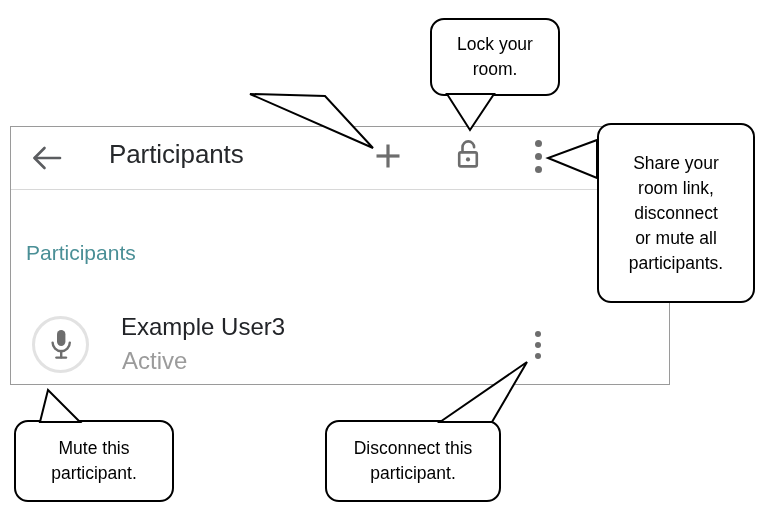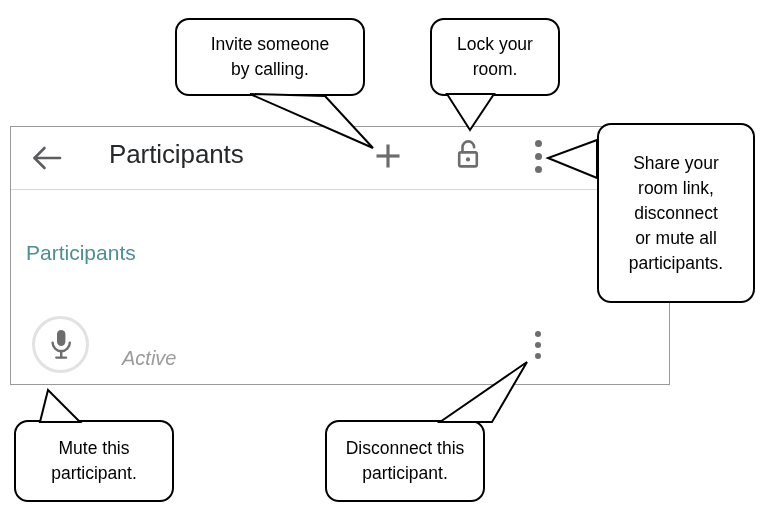--- a/index.html
+++ b/index.html
@@ -120,24 +120,23 @@
     left: 110px;
     top: 0px;
     font-size: 24px;
     color: #222428;
     white-space: nowrap;
   }
   .row-status {
     position: absolute;
     left: 111px;
     top: 34px;
-    font-size: 20px;
+    font-size: 24px;
     color: #9b9b9b;
     white-space: nowrap;
-    font-style: italic;
   }
   #row-kebab {
     position: absolute;
     left: 512px;
     top: 14px;
     width: 30px;
     height: 36px;
     display: flex;
     align-items: center;
     justify-content: center;
@@ -159,21 +158,21 @@
     justify-content: center;
     padding: 4px 8px;
     z-index: 5;
   }
   .callout span { display: block; width: 100%; }
 
   #callout-invite     { left: 175px; top: 18px;  width: 190px; height: 78px; }
   #callout-lock       { left: 430px; top: 18px;  width: 130px; height: 78px; }
   #callout-share      { left: 597px; top: 123px; width: 158px; height: 180px; }
   #callout-mute       { left: 14px;  top: 420px; width: 160px; height: 82px; }
-  #callout-disconnect { left: 325px; top: 420px; width: 160px; height: 82px; }
+  #callout-disconnect { left: 325px; top: 420px; width: 176px; height: 82px; }
 
   
   #tails {
     position: absolute;
     left: 0; top: 0;
     width: 770px;
     height: 517px;
     pointer-events: none;
     z-index: 6;
   }
@@ -199,20 +198,21 @@
 
     <div id="participant-row">
       <div class="avatar">
         <svg width="26" height="34" viewBox="0 0 26 34" aria-hidden="true">
           <rect x="9" y="2" width="8.4" height="16" rx="4.2" fill="#6d6d6d"></rect>
           <path d="M4.6 14.6 a8.6 8.6 0 0 0 17.2 0" fill="none" stroke="#6d6d6d" stroke-width="2.4" stroke-linecap="round"></path>
           <line x1="13.2" y1="23" x2="13.2" y2="29.2" stroke="#6d6d6d" stroke-width="2.4" stroke-linecap="round"></line>
           <line x1="8.4" y1="29.6" x2="18" y2="29.6" stroke="#6d6d6d" stroke-width="2.4" stroke-linecap="round"></line>
         </svg>
       </div>
+      <div class="row-name">Example User3</div>
       <div class="row-status">Active</div>
       <div id="row-kebab">
         <span class="kebab-dots">
           <i></i>
             <i></i>
             <i></i>
         </span>
       </div>
     </div>
   </div>
@@ -246,23 +246,20 @@
 
     <polygon points="447,94 470,130 494,94" fill="#ffffff" stroke="#000000" stroke-width="2" stroke-linejoin="miter"></polygon>
 
     <polygon points="597,140 548,158 597,178" fill="#ffffff" stroke="#000000" stroke-width="2" stroke-linejoin="miter"></polygon>
 
     <polygon points="40,422 48,390 80,422" fill="#ffffff" stroke="#000000" stroke-width="2" stroke-linejoin="miter"></polygon>
 
     <polygon points="440,422 527,362 492,422" fill="#ffffff" stroke="#000000" stroke-width="2" stroke-linejoin="miter"></polygon>
   </svg>
 
-  <div class="callout" id="callout-invite">
-    <span>Invite someone<br>by calling.</span>
-  </div>
   <div class="callout" id="callout-share">
     <span>Share your<br>room link,<br>disconnect<br>or mute all<br>participants.</span>
   </div>
   <div class="callout" id="callout-lock">
     <span>Lock your<br>room.</span>
   </div>
   <div class="callout" id="callout-mute">
     <span>Mute this<br>participant.</span>
   </div>
   <div class="callout" id="callout-disconnect">

